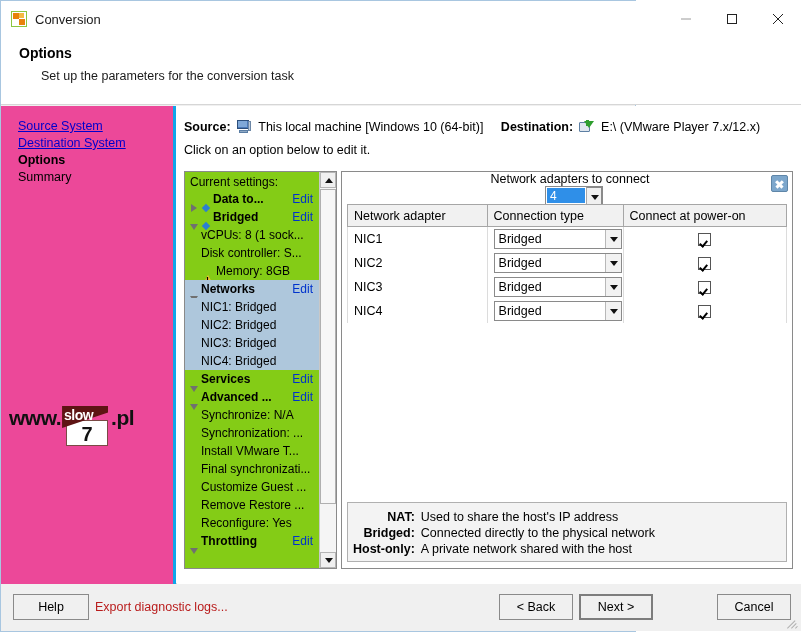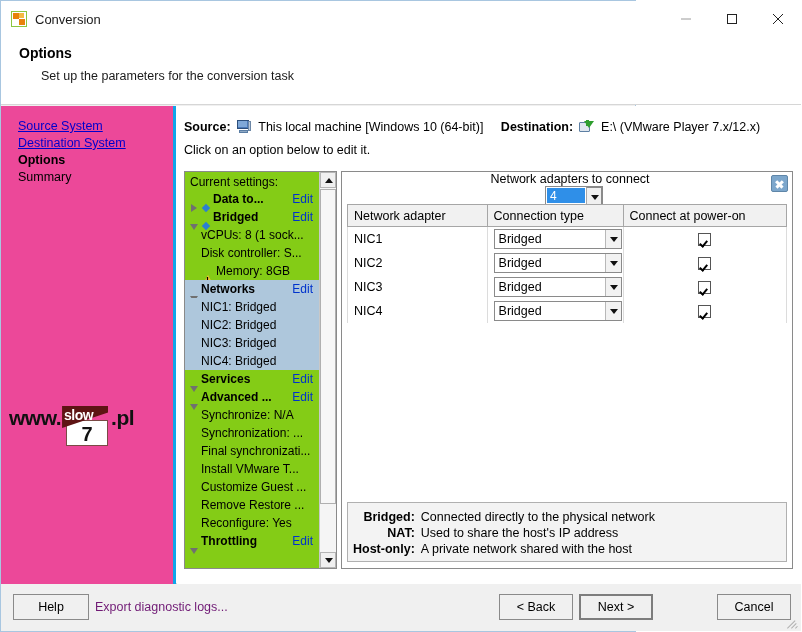--- a/index.html
+++ b/index.html
@@ -409,21 +409,21 @@
     cursor: default;
   }
   .btn.primary { border: 2px solid #7d7d7d; line-height: 22px; }
   #btn-help   { left: 12px;  top: 10px; width: 76px; }
   #btn-back   { left: 498px; top: 10px; width: 74px; }
   #btn-next   { left: 578px; top: 10px; width: 74px; }
   #btn-cancel { left: 716px; top: 10px; width: 74px; }
   .exportlink {
     position: absolute; left: 94px; top: 10px;
     line-height: 26px;
-    color: #701a75;
+    color: #b91c1c;
     font-size: 12.5px;
   }
   .grip {
     position: absolute; right: 2px; bottom: 2px;
     width: 14px; height: 14px;
   }
   .grip i {
     position: absolute; background: #b0b0b0; height: 1px; width: 12px;
     transform: rotate(-45deg); transform-origin: 0 0;
   }
@@ -562,24 +562,24 @@
             <span class="tlabel">Advanced ...</span>
             <span class="tedit">Edit</span>
           </div>
           <div class="trow indent">
             <span class="tlabel">Synchronize: N/A</span>
           </div>
           <div class="trow indent">
             <span class="tlabel">Synchronization: ...</span>
           </div>
           <div class="trow indent">
+            <span class="tlabel">Install VMware T...</span>
+          </div>
+          <div class="trow indent">
             <span class="tlabel">Final synchronizati...</span>
-          </div>
-          <div class="trow indent">
-            <span class="tlabel">Install VMware T...</span>
           </div>
           <div class="trow indent">
             <span class="tlabel">Customize Guest ...</span>
           </div>
           <div class="trow indent">
             <span class="tlabel">Remove Restore ...</span>
           </div>
           <div class="trow indent">
             <span class="tlabel">Reconfigure: Yes</span>
           </div>
@@ -670,26 +670,26 @@
                 <span class="chk"></span>
               </td>
             </tr>
           </tbody>
         </table>
 
         <div class="legend">
           <table>
             <tbody>
                 <tr>
+              <td class="k">NAT:</td>
+              <td class="v">Used to share the host's IP address</td>
+            </tr>
+            <tr>
               <td class="k">Bridged:</td>
               <td class="v">Connected directly to the physical network</td>
-            </tr>
-            <tr>
-              <td class="k">NAT:</td>
-              <td class="v">Used to share the host's IP address</td>
             </tr>
             <tr>
               <td class="k">Host-only:</td>
               <td class="v">A private network shared with the host</td>
             </tr>
           </tbody>
             </table>
         </div>
       </div>
 

